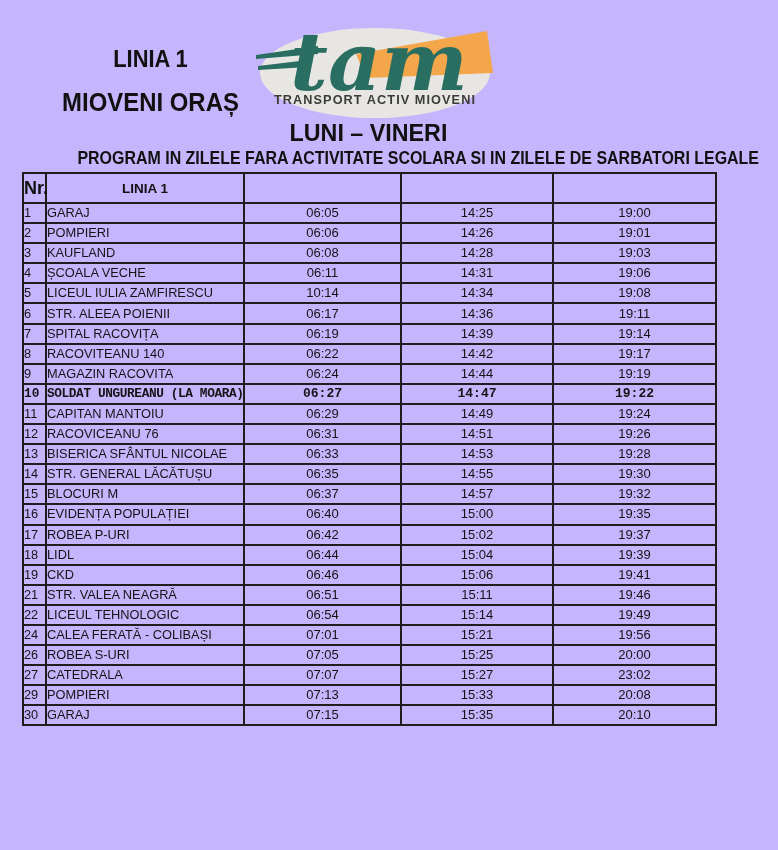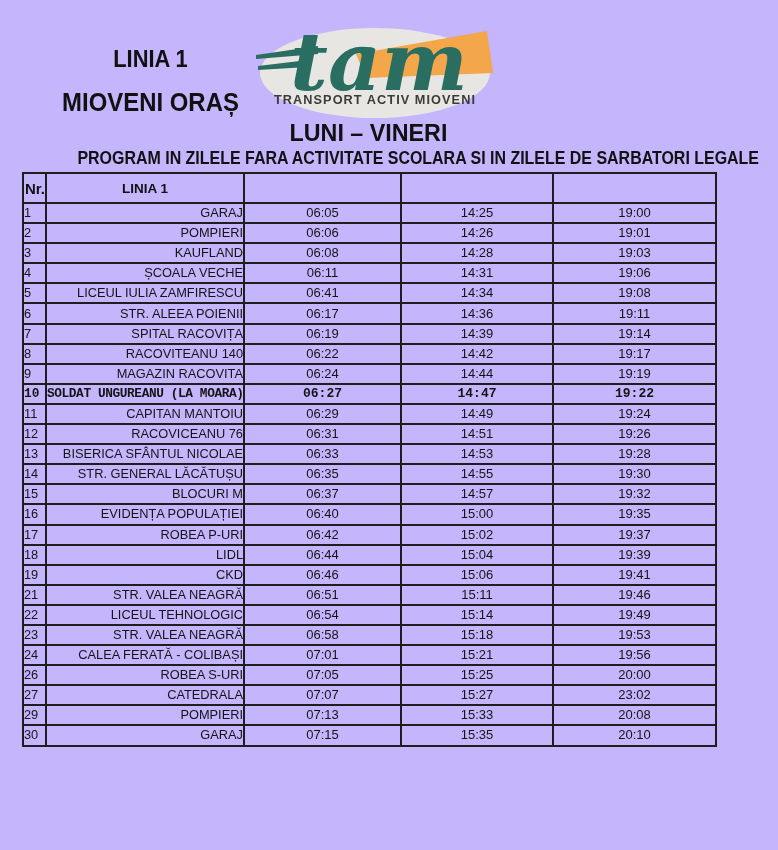--- a/index.html
+++ b/index.html
@@ -29,25 +29,25 @@
   
   table.schedule {
     position:absolute; left:22px; top:172px; width:693px;
     border-collapse:collapse; table-layout:fixed;
     font-family:"Liberation Sans", sans-serif;
   }
   table.schedule th, table.schedule td {
     border:2px solid #1e1e1e; padding:0; overflow:visible;
   }
   thead th { height:28px; font-size:13px; color:#111; }
-  th.col-nr { text-align:right; padding-left:3px; font-size:15px; }
+  th.col-nr { text-align:right; padding-left:3px; font-size:18px; }
   th.col-name { text-align:center; font-size:13.5px; }
   tbody td { height:18.1px; font-size:12.8px; line-height:18px; color:#141414; }
   td.col-nr { text-align:left; padding-left:3px; }
-  td.col-name { text-align:right; padding-left:5px; white-space:nowrap; }
+  td.col-name { text-align:left; padding-left:5px; white-space:nowrap; }
   td.col-time { text-align:center; font-size:13px; }
   tr.bold td { font-weight:bold;font-family:Liberation Mono, monospace; }
   tr.bold td.col-name { letter-spacing:-0.4px; }
 </style>
 </head>
 <body>
 
 <div class="page">
 
   <div class="hdr-left">
@@ -110,21 +110,21 @@
         <tr>
           <td class="col-nr">4</td>
           <td class="col-name">ȘCOALA VECHE</td>
           <td class="col-time">06:11</td>
           <td class="col-time">14:31</td>
           <td class="col-time">19:06</td>
         </tr>
         <tr>
           <td class="col-nr">5</td>
           <td class="col-name">LICEUL IULIA ZAMFIRESCU</td>
-          <td class="col-time">06:41</td>
+          <td class="col-time">10:14</td>
           <td class="col-time">14:34</td>
           <td class="col-time">19:08</td>
         </tr>
         <tr>
           <td class="col-nr">6</td>
           <td class="col-name">STR. ALEEA POIENII</td>
           <td class="col-time">06:17</td>
           <td class="col-time">14:36</td>
           <td class="col-time">19:11</td>
         </tr>
@@ -227,27 +227,20 @@
           <td class="col-time">19:46</td>
         </tr>
         <tr>
           <td class="col-nr">22</td>
           <td class="col-name">LICEUL TEHNOLOGIC</td>
           <td class="col-time">06:54</td>
           <td class="col-time">15:14</td>
           <td class="col-time">19:49</td>
         </tr>
         <tr>
-          <td class="col-nr">23</td>
-          <td class="col-name">STR. VALEA NEAGRĂ</td>
-          <td class="col-time">06:58</td>
-          <td class="col-time">15:18</td>
-          <td class="col-time">19:53</td>
-        </tr>
-        <tr>
           <td class="col-nr">24</td>
           <td class="col-name">CALEA FERATĂ - COLIBAȘI</td>
           <td class="col-time">07:01</td>
           <td class="col-time">15:21</td>
           <td class="col-time">19:56</td>
         </tr>
         <tr>
           <td class="col-nr">26</td>
           <td class="col-name">ROBEA S-URI</td>
           <td class="col-time">07:05</td>

